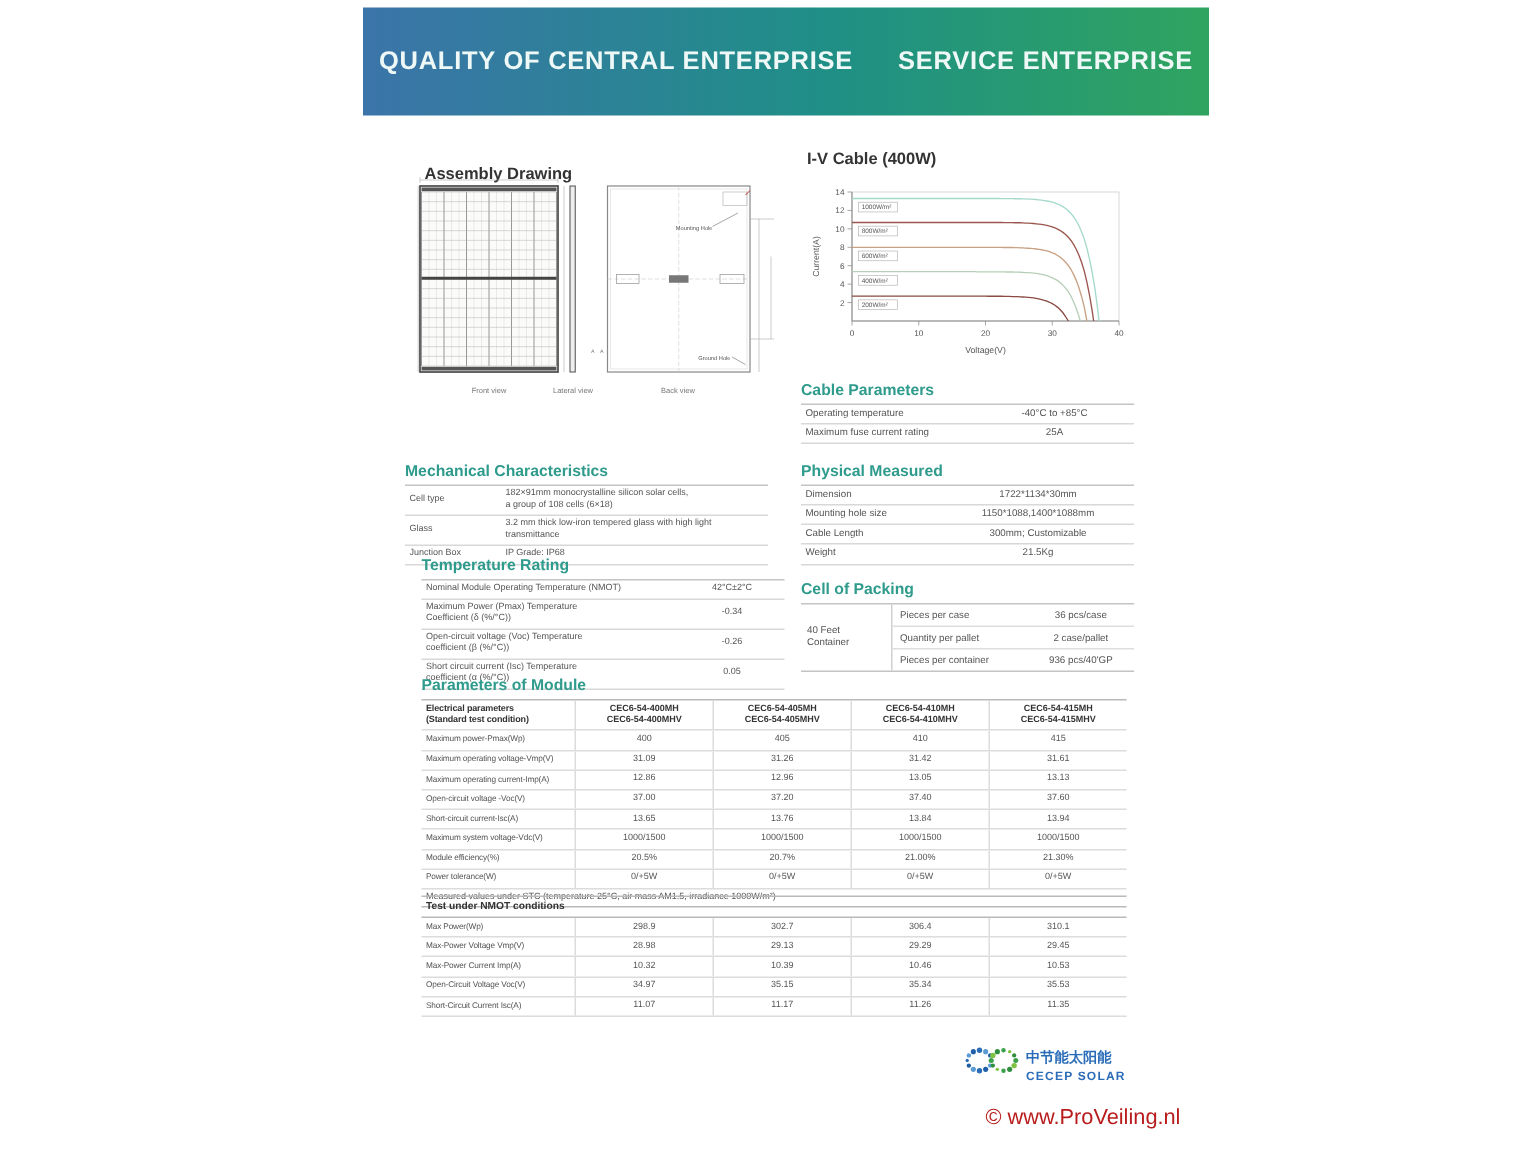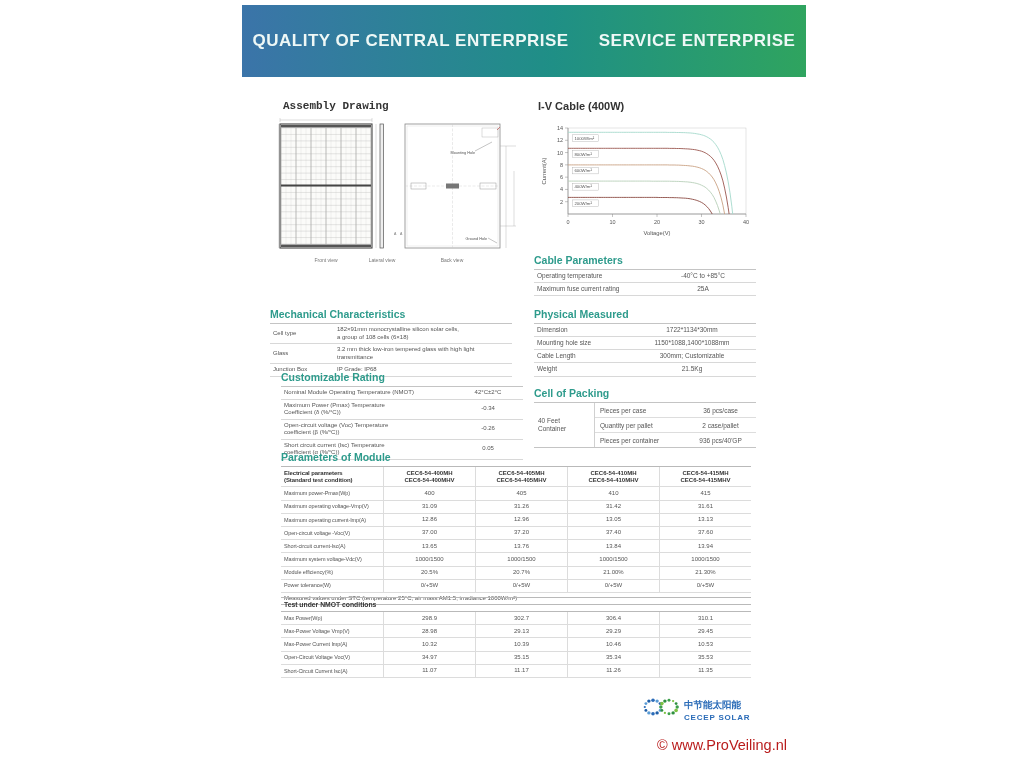--- a/index.html
+++ b/index.html
@@ -55,21 +55,21 @@
   svg text{font-family:"Liberation Sans","DejaVu Sans",sans-serif;}
 </style>
 </head>
 <body>
 
 <div id="banner">
   <span>QUALITY OF CENTRAL ENTERPRISE</span>
   <span>SERVICE ENTERPRISE</span>
 </div>
 
-<div class="dark-title" style="left:283px;top:100px;font-family:Liberation Mono, monospace;">Assembly Drawing</div>
+<div class="dark-title" style="left:283px;top:110px;">Assembly Drawing</div>
 
 <svg id="assembly-svg" style="position:absolute;left:278px;top:116px;" width="245" height="150" viewBox="0 0 245 150">
 
   <line x1="2" y1="4" x2="94" y2="4" stroke="#aaa" stroke-width="0.4"></line>
   <line x1="2" y1="2" x2="2" y2="6" stroke="#aaa" stroke-width="0.4"></line>
   <line x1="94" y1="2" x2="94" y2="6" stroke="#aaa" stroke-width="0.4"></line>
   <line x1="0.8" y1="8" x2="0.8" y2="132" stroke="#aaa" stroke-width="0.4"></line>
   <line x1="98" y1="8" x2="98" y2="132" stroke="#aaa" stroke-width="0.4"></line>
 
   <g>
@@ -212,21 +212,21 @@
 transmittance</div>
       </div>
       <div class="row">
         <div class="cell c0">Junction Box</div>
         <div class="cell c1">IP Grade: IP68</div>
       </div>
     </div>
 </div>
 
 <div class="section" style="left:281px;top:371px;width:242px;">
-  <div class="section-title">Customizable Rating</div>
+  <div class="section-title">Temperature Rating</div>
   <div class="ptable t-temp">
       <div class="row">
         <div class="cell c0">Nominal Module Operating Temperature (NMOT)</div>
         <div class="cell c1">42°C±2°C</div>
       </div>
       <div class="row">
         <div class="cell c0">Maximum Power (Pmax) Temperature
 Coefficient (δ (%/°C))</div>
         <div class="cell c1">-0.34</div>
       </div>

